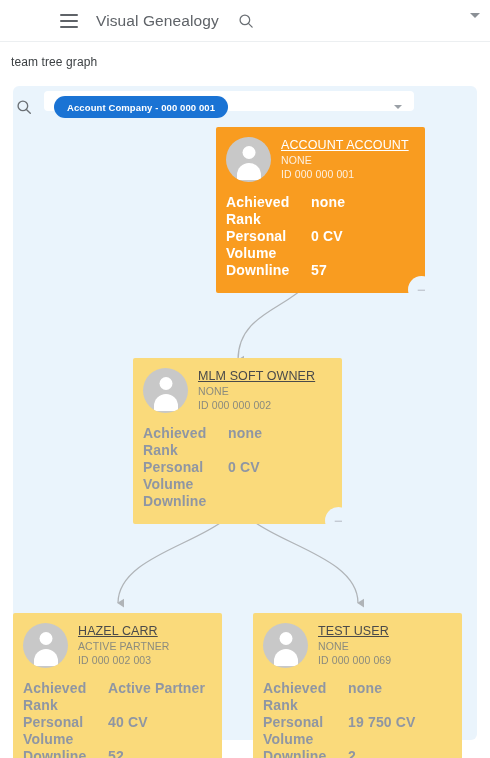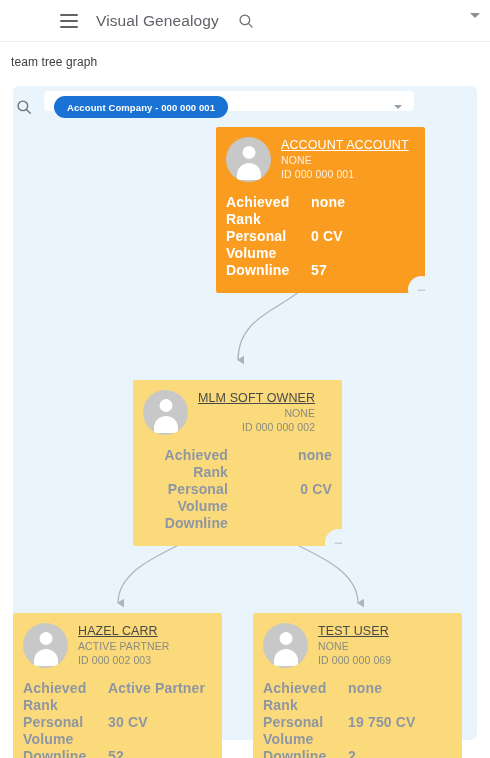--- a/index.html
+++ b/index.html
@@ -312,21 +312,21 @@
       <div class="stat-value">0 CV</div>
     </div>
     <div class="stat-row">
       <div class="stat-label">Downline</div>
       <div class="stat-value">57</div>
     </div>
   </div>
   <div class="toggle-btn">−</div>
 </div>
 
-<div class="node node-yellow" style="left:133px; top:380px;text-align:right;">
+<div class="node node-yellow" style="left:133px; top:358px;">
   <div class="node-head">
     <div class="avatar"></div>
     <div class="head-text">
       <div class="node-name">MLM SOFT OWNER</div>
       <div class="node-sub">NONE</div>
       <div class="node-id">ID 000 000 002</div>
     </div>
   </div>
   <div class="node-stats">
     <div class="stat-row">
@@ -353,21 +353,21 @@
       <div class="node-id">ID 000 002 003</div>
     </div>
   </div>
   <div class="node-stats">
     <div class="stat-row">
       <div class="stat-label">Achieved Rank</div>
       <div class="stat-value">Active Partner</div>
     </div>
     <div class="stat-row">
       <div class="stat-label">Personal Volume</div>
-      <div class="stat-value">30 CV</div>
+      <div class="stat-value">40 CV</div>
     </div>
     <div class="stat-row">
       <div class="stat-label">Downline</div>
       <div class="stat-value">52</div>
     </div>
   </div>
   <div class="toggle-btn">+</div>
 </div>
 
 <div class="node node-yellow" style="left:253px; top:613px;">

